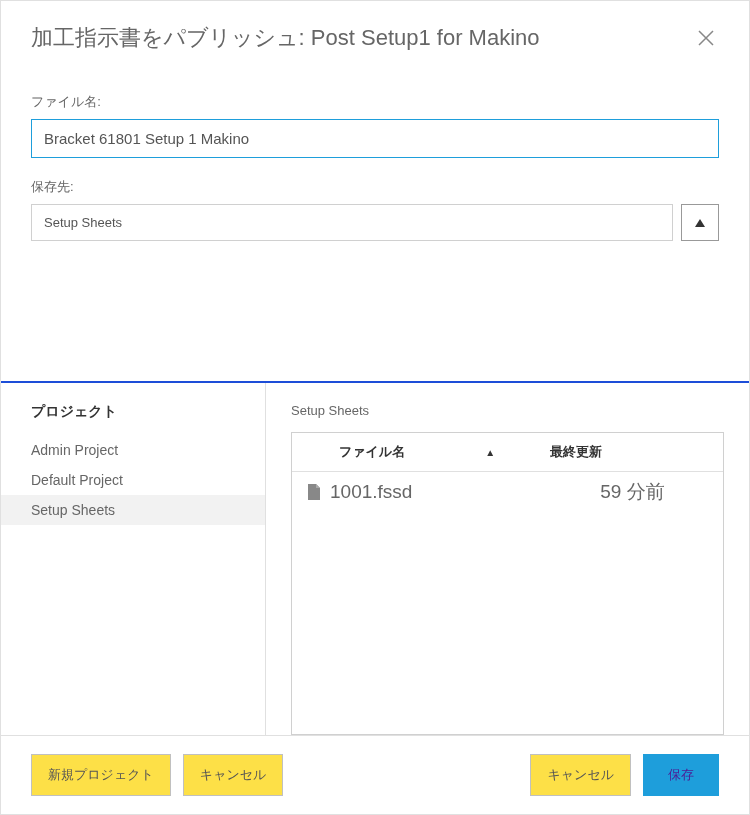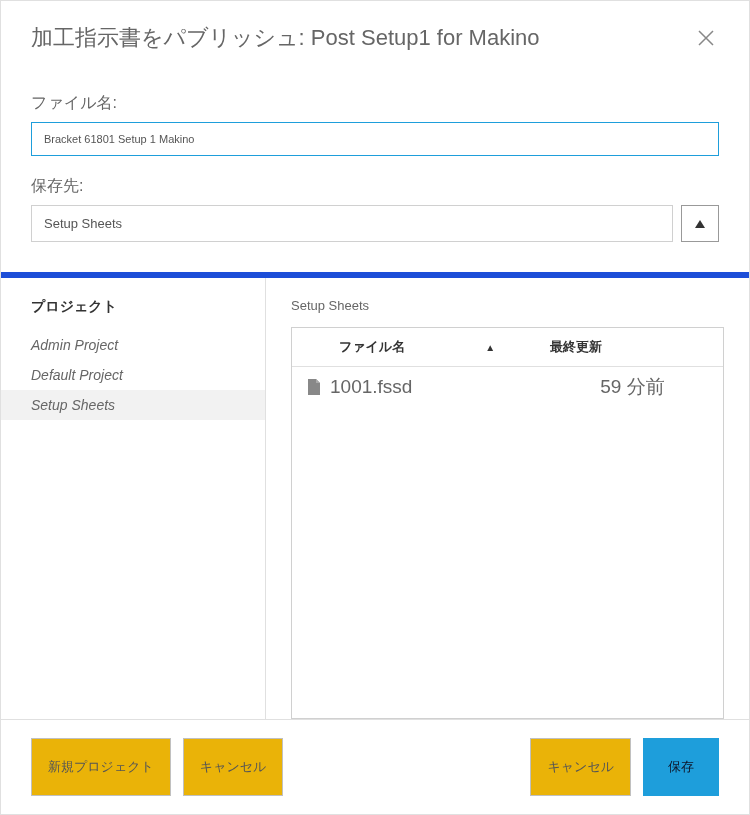--- a/index.html
+++ b/index.html
@@ -40,29 +40,29 @@
       cursor: pointer;
       padding: 4px;
     }
     .form-section {
       padding: 16px 30px 10px 30px;
     }
     .field-group {
       margin-bottom: 20px;
     }
     .field-label {
-      font-size: 16px;
+      font-size: 13px;
       color: #666;
       margin-bottom: 8px;
       display: block;
     }
     .text-input {
       width: 100%;
       padding: 10px 12px;
-      font-size: 11px;
+      font-size: 15px;
       border: 1px solid #1e9edb;
       outline: none;
       color: #555;
       background: #fff;
     }
     .save-row {
       display: flex;
       gap: 8px;
       align-items: stretch;
     }
@@ -80,37 +80,37 @@
       border: 1px solid #999;
       background: #fff;
       display: flex;
       align-items: center;
       justify-content: center;
       cursor: pointer;
     }
     .browser {
       flex: 1;
       display: flex;
-      border-top: 6px solid #1d4ed8;
+      border-top: 2px solid #1d4ed8;
+      margin-top: 110px;
     }
     .sidebar {
       width: 265px;
       padding: 20px 0 0 30px;
       border-right: 1px solid #e0e0e0;
     }
     .sidebar-title {
       font-size: 14px;
       color: #333;
       font-weight: 600;
       margin-bottom: 14px;
     }
     .project-list {
       list-style: none;
       margin-left: -30px;
-      font-style: italic;
     }
     .project-item {
       padding: 7px 0 7px 30px;
       font-size: 14px;
       color: #666;
       cursor: pointer;
     }
     .project-item.selected {
       background: #f2f2f2;
     }
@@ -184,31 +184,31 @@
     }
     .footer-left {
       display: flex;
       gap: 12px;
     }
     .footer-right {
       display: flex;
       gap: 12px;
     }
     .btn {
-      padding: 19px 16px;
+      padding: 11px 16px;
       font-size: 13px;
       border: 1px solid #c0c0c0;
-      background: #eab308;
+      background: #fde047;
       color: #555;
       cursor: pointer;
     }
     .btn-primary {
       background: #1e9edb;
       border-color: #1e9edb;
-      color: #0f172a;
+      color: #4c1d95;
       padding: 9px 24px;
     }
   </style>
 </head>
 <body>
 
 <div class="dialog">
 
   <div class="header">
     <div class="header-title">加工指示書をパブリッシュ: Post Setup1 for Makino</div>

